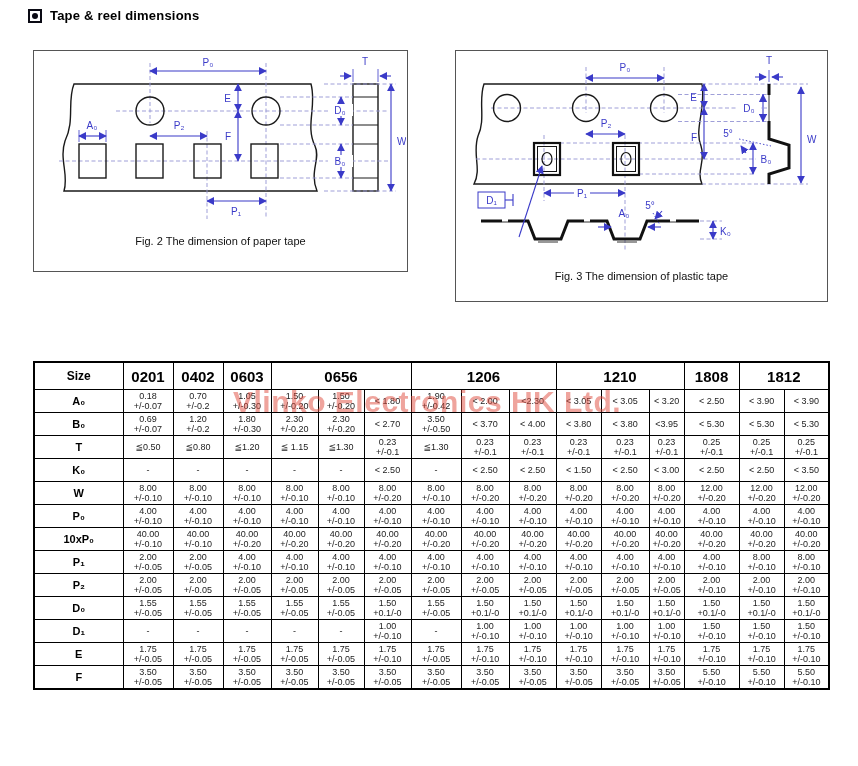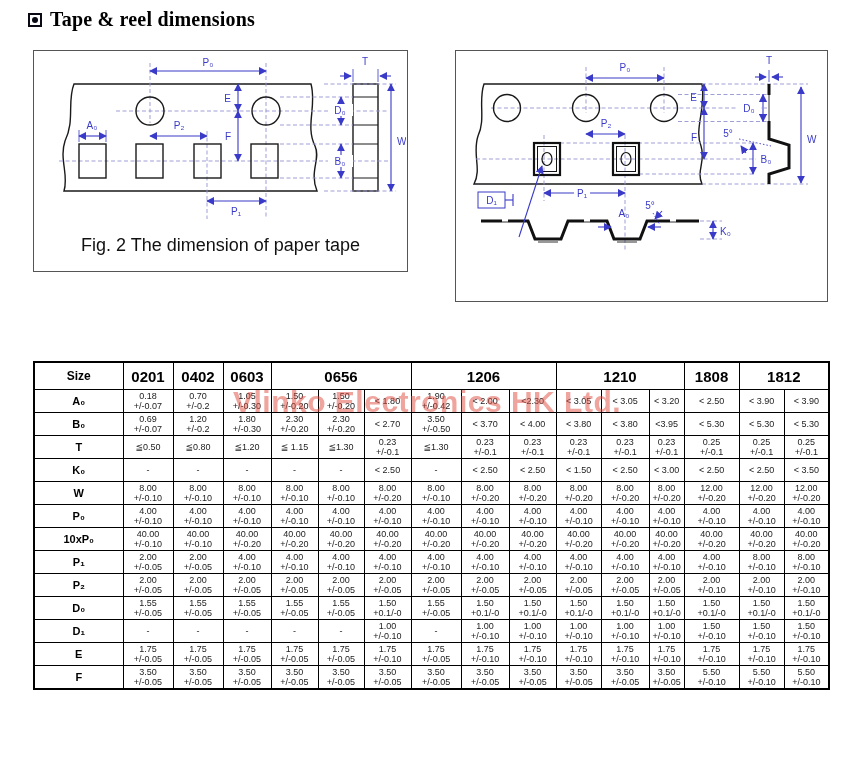--- a/index.html
+++ b/index.html
@@ -2,29 +2,29 @@
 <html><head>
 <meta charset="utf-8">
 <style>
   html,body { margin:0; padding:0; }
   body {
     width:858px; height:766px; position:relative; background:#fff;
     font-family:"Liberation Sans", sans-serif; overflow:hidden; color:#000;
   }
   .title {
     position:absolute; left:28px; top:8px; display:flex; align-items:center; gap:8px;
-    font-weight:bold; font-size:20px; letter-spacing:0.2px;font-family:Liberation Serif, serif;
+    font-weight:bold; font-size:13px; letter-spacing:0.2px;
   }
   .bullet { width:10px; height:10px; border:2px solid #0a0a14; position:relative; flex:0 0 auto; }
   .bullet::after { content:""; position:absolute; left:2px; top:2px; width:6px; height:6px; background:#0a0a14; border-radius:50%; }
 
   .figure { position:absolute; border:1px solid #555; background:#fff; }
   #fig2 { left:33px;  top:50px; width:373px; height:220px; }
   #fig3 { left:455px; top:50px; width:371px; height:250px; }
-  .caption { position:absolute; width:100%; text-align:center; font-size:18px; color:#111; }
+  .caption { position:absolute; width:100%; text-align:center; font-size:11px; color:#111; }
   #fig2 .caption { top:184px; }
   #fig3 .caption { top:219px; }
 
   svg text { font-family:"Liberation Sans", sans-serif; font-size:10px; fill:#3a3ac8; }
   .tape   { fill:#fff; stroke:#1a1a1a; stroke-width:1.4; }
   .shape  { fill:none; stroke:#1a1a1a; stroke-width:1.4; }
   .thick  { fill:none; stroke:#111; stroke-width:3; }
   .thin1  { fill:none; stroke:#333; stroke-width:1; }
   .guide  { stroke:#9494d4; stroke-width:0.9; stroke-dasharray:4 2.5; fill:none; }
   .dim    { stroke:#3a3ac8; stroke-width:1.1; fill:none; }
@@ -231,20 +231,21 @@
       <line class="dotted" x1="197" y1="162" x2="204" y2="174"></line>
       <line class="dim" x1="206" y1="160" x2="199" y2="168" marker-end="url(#ar3)"></line>
       <text x="194" y="158" text-anchor="middle">5°</text>
       <line class="dim" x1="142" y1="176" x2="155" y2="176" marker-end="url(#ar3)"></line>
       <line class="dim" x1="205" y1="176" x2="192" y2="176" marker-end="url(#ar3)"></line>
       <text x="168" y="166" text-anchor="middle">A₀</text>
       <line class="dim" x1="257" y1="170" x2="257" y2="188" marker-start="url(#ar3)" marker-end="url(#ar3)"></line>
       <text x="264" y="184" text-anchor="start">K₀</text>
     </g>
   </svg>
+  <div class="caption">Fig. 3 The dimension of plastic tape</div>
 </div>
 
 <table id="dims">
   <colgroup>
     <col style="width:89px">
       <col style="width:50px">
       <col style="width:50px">
       <col style="width:48px">
     <col style="width:47px">
       <col style="width:46px">

